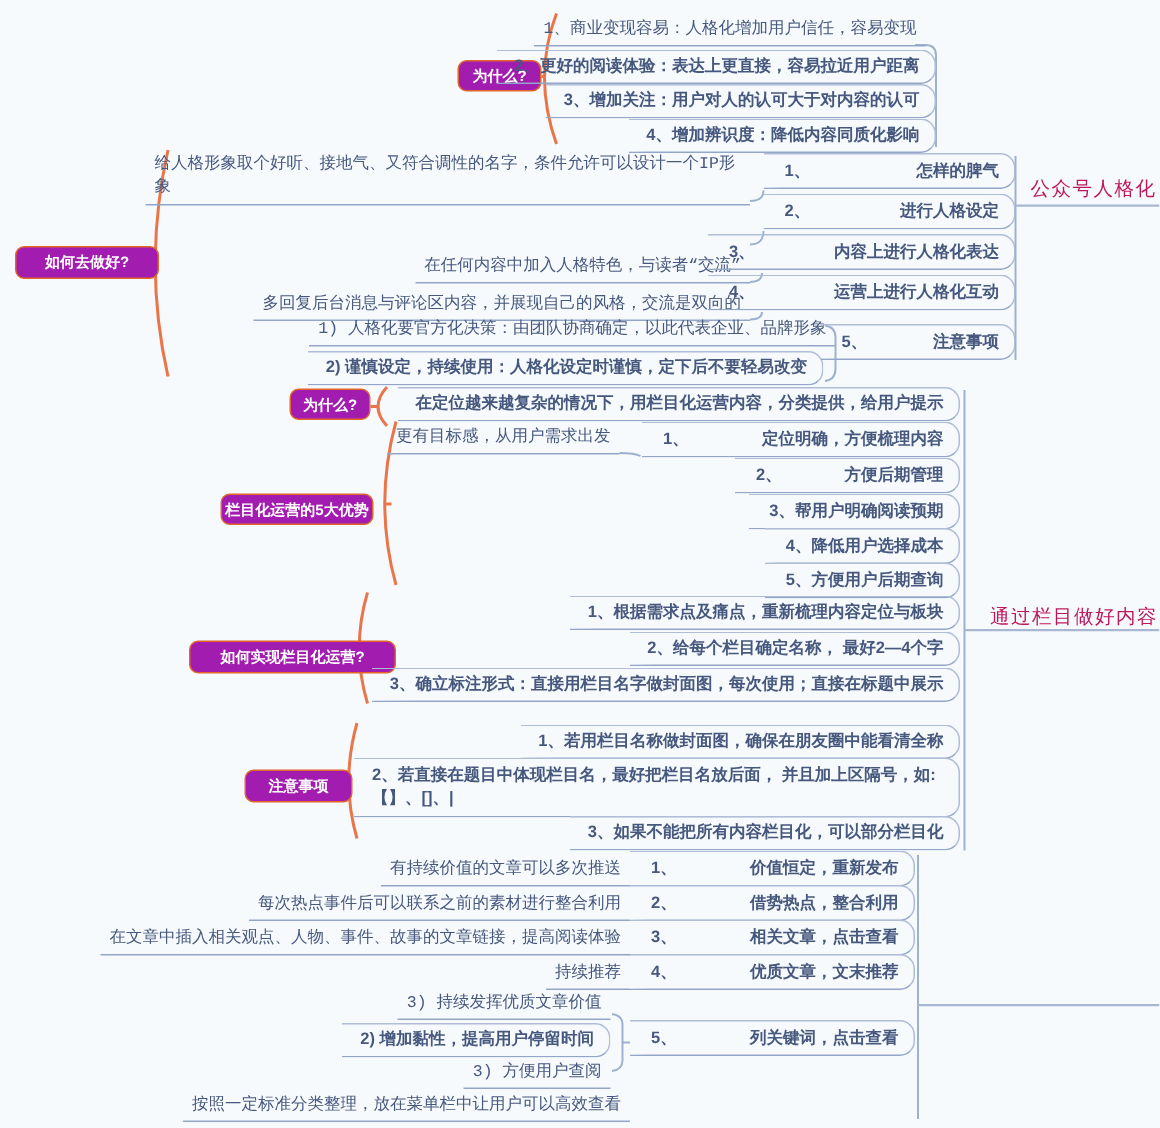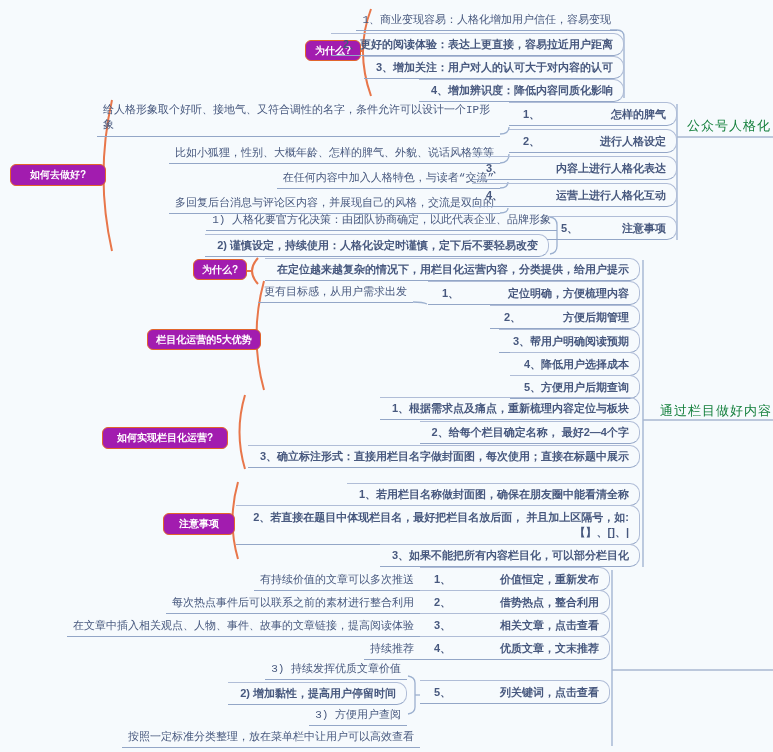--- a/index.html
+++ b/index.html
@@ -6,25 +6,25 @@
   body{background:#f6fafd;font-family:"Liberation Sans","DejaVu Sans",sans-serif;}
   #canvas{position:relative;width:773px;height:752px;background:#f6fafd;overflow:hidden;}
   #wires{position:absolute;left:0;top:0;pointer-events:none;}
   .node{position:absolute;color:#47587e;font-size:11px;line-height:13px;box-sizing:border-box;}
   .un{border-bottom:1.5px solid #93a6c7;padding:3px 6px 3px;white-space:nowrap;font-family:Liberation Mono, monospace;}
   .cap{border:1px solid #b0bdd7;border-left:none;border-bottom:1.5px solid #93a6c7;
        border-radius:0 10px 10px 0;padding:4px 10px 4px 12px;white-space:nowrap;background:transparent;font-weight:bold;}
   .flexrow{display:flex;align-items:center;height:24px;padding:0 10px 0 14px;}
   .flexrow .lbl{margin-left:auto;}
   .wrapnode{white-space:normal;line-height:15px;text-align:left;}
-  .preline{white-space:pre-line;line-height:15px;text-align:right;}
+  .preline{white-space:pre-line;line-height:15px;text-align:left;}
   .obox{position:absolute;background:#a21caf;border:1.5px solid #e2652c;border-radius:6px;
         color:#ffffff;font-size:10px;font-weight:600;display:flex;align-items:center;
         justify-content:center;box-sizing:border-box;padding:2px 4px;white-space:nowrap;}
-  .plabel{position:absolute;color:#15803d;font-size:13px;letter-spacing:1px;white-space:nowrap;}
+  .plabel{position:absolute;color:#be185d;font-size:13px;letter-spacing:1px;white-space:nowrap;}
 </style>
 </head>
 <body>
 
 <div id="canvas">
 
   <svg id="wires" width="773" height="752" viewBox="0 0 773 752">
     <g stroke="#9cb0cf" stroke-width="1.3" fill="none">
       <path d="M 677,104 V 240"></path>
       <path d="M 610,30 H 617 Q 624,30 624,37 V 98"></path>
@@ -61,21 +61,20 @@
   <div class="obox" style="left:305px;top:40px;width:56px;height:21px">为什么?</div>
 
   <div class="node un" style="right:156px;top:11px">1、商业变现容易：人格化增加用户信任，容易变现</div>
   <div class="node cap" style="right:149px;top:33px">2、更好的阅读体验：表达上更直接，容易拉近用户距离</div>
   <div class="node cap" style="right:149px;top:56px">3、增加关注：用户对人的认可大于对内容的认可</div>
   <div class="node cap" style="right:149px;top:79px">4、增加辨识度：降低内容同质化影响</div>
 
   <div class="obox" style="left:10px;top:164px;width:96px;height:22px">如何去做好?</div>
 
   <div class="node un wrapnode" style="left:97px;width:403px;top:100px">给人格形象取个好听、接地气、又符合调性的名字，条件允许可以设计一个IP形象</div>
-  <div class="node un" style="right:273px;top:144px">比如小狐狸，性别、大概年龄、怎样的脾气、外貌、说话风格等等</div>
   <div class="node un" style="right:273px;top:169px">在任何内容中加入人格特色，与读者“交流”</div>
   <div class="node un" style="right:273px;top:194px">多回复后台消息与评论区内容，并展现自己的风格，交流是双向的</div>
 
   <div class="node un" style="right:216px;top:211px">1) 人格化要官方化决策：由团队协商确定，以此代表企业、品牌形象</div>
   <div class="node cap" style="right:224px;top:234px">2) 谨慎设定，持续使用：人格化设定时谨慎，定下后不要轻易改变</div>
 
   <div class="node cap flexrow" style="right:96px;width:168px;top:102px">
     <span class="num">1、</span>
     <span class="lbl">怎样的脾气</span>
   </div>
@@ -94,21 +93,21 @@
   <div class="node cap flexrow" style="right:96px;width:130px;top:216px">
     <span class="num">5、</span>
     <span class="lbl">注意事项</span>
   </div>
 
   <div class="plabel" style="left:687px;top:117px">公众号人格化</div>
 
   <div class="obox" style="left:193px;top:259px;width:54px;height:21px">为什么?</div>
   <div class="node cap" style="right:133px;top:258px">在定位越来越复杂的情况下，用栏目化运营内容，分类提供，给用户提示</div>
 
-  <div class="obox" style="left:147px;top:329px;width:114px;height:21px">栏目化运营的5大优势</div>
+  <div class="obox" style="left:147px;top:329px;width:102px;height:21px">栏目化运营的5大优势</div>
   <div class="node un" style="right:360px;top:283px">更有目标感，从用户需求出发</div>
 
   <div class="node cap flexrow" style="right:133px;width:212px;top:281px">
     <span class="num">1、</span>
     <span class="lbl">定位明确，方便梳理内容</span>
   </div>
   <div class="node cap flexrow" style="right:133px;width:150px;top:305px">
     <span class="num">2、</span>
     <span class="lbl">方便后期管理</span>
   </div>
@@ -118,21 +117,21 @@
   </div>
   <div class="node cap flexrow" style="right:133px;top:352px">
     <span class="num">4、</span>
     <span class="lbl">降低用户选择成本</span>
   </div>
   <div class="node cap flexrow" style="right:133px;top:375px">
     <span class="num">5、</span>
     <span class="lbl">方便用户后期查询</span>
   </div>
 
-  <div class="obox" style="left:102px;top:427px;width:126px;height:22px">如何实现栏目化运营?</div>
+  <div class="obox" style="left:126px;top:427px;width:138px;height:22px">如何实现栏目化运营?</div>
   <div class="node cap" style="right:133px;top:397px">1、根据需求点及痛点，重新梳理内容定位与板块</div>
   <div class="node cap" style="right:133px;top:421px">2、给每个栏目确定名称， 最好2—4个字</div>
   <div class="node cap" style="right:133px;top:445px">3、确立标注形式：直接用栏目名字做封面图，每次使用；直接在标题中展示</div>
 
   <div class="obox" style="left:163px;top:513px;width:72px;height:22px">注意事项</div>
   <div class="node cap" style="right:133px;top:483px">1、若用栏目名称做封面图，确保在朋友圈中能看清全称</div>
   <div class="node cap preline" style="right:133px;width:404px;top:505px">2、若直接在题目中体现栏目名，最好把栏目名放后面， 并且加上区隔号，如:
 【】、[]、|</div>
   <div class="node cap" style="right:133px;top:544px">3、如果不能把所有内容栏目化，可以部分栏目化</div>
 

